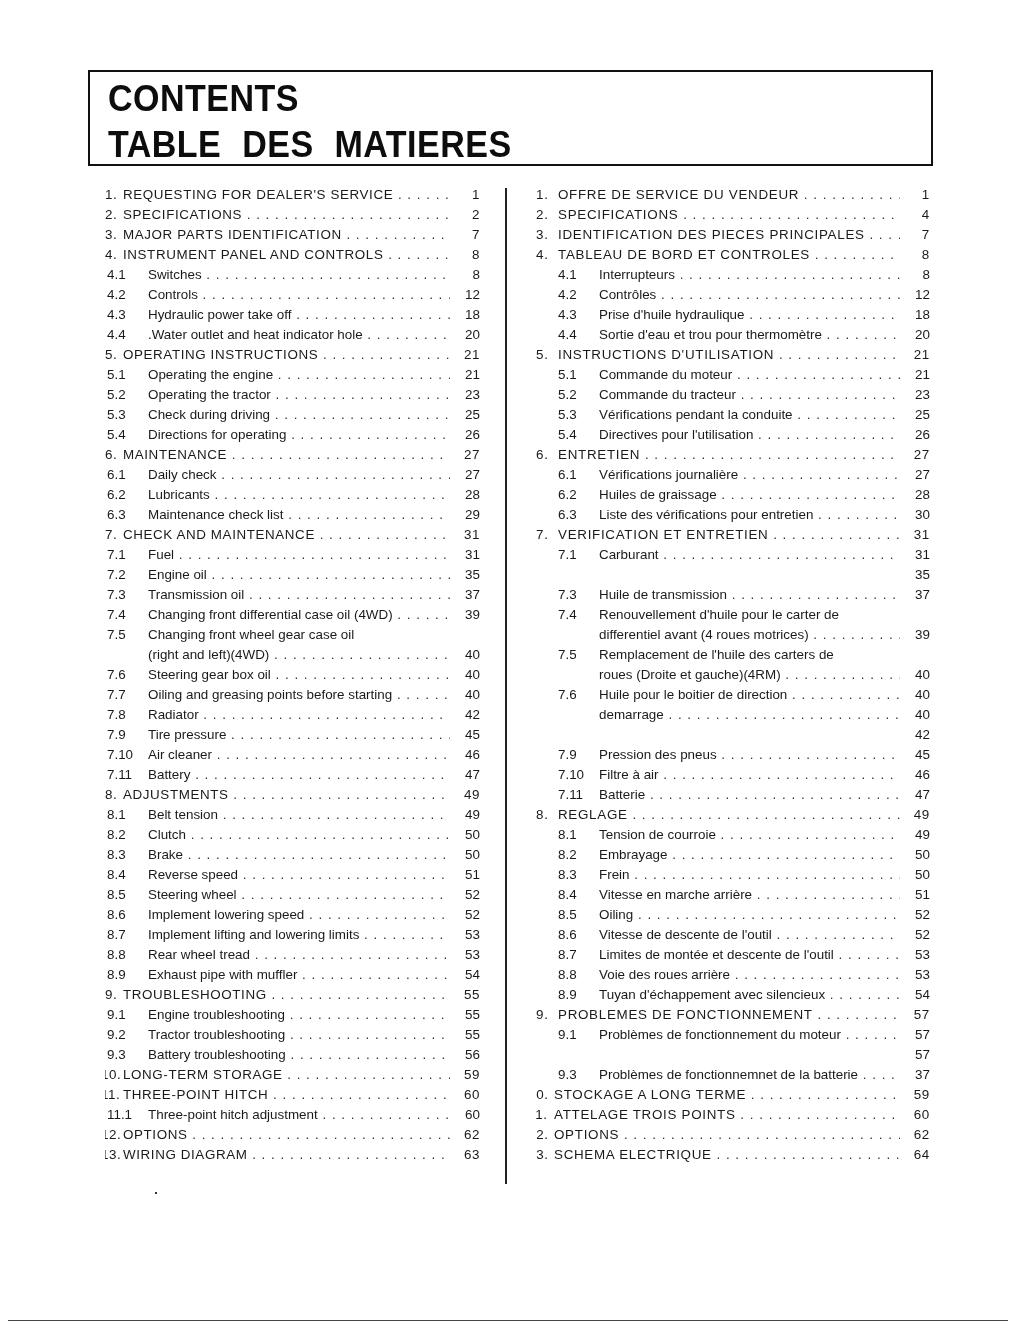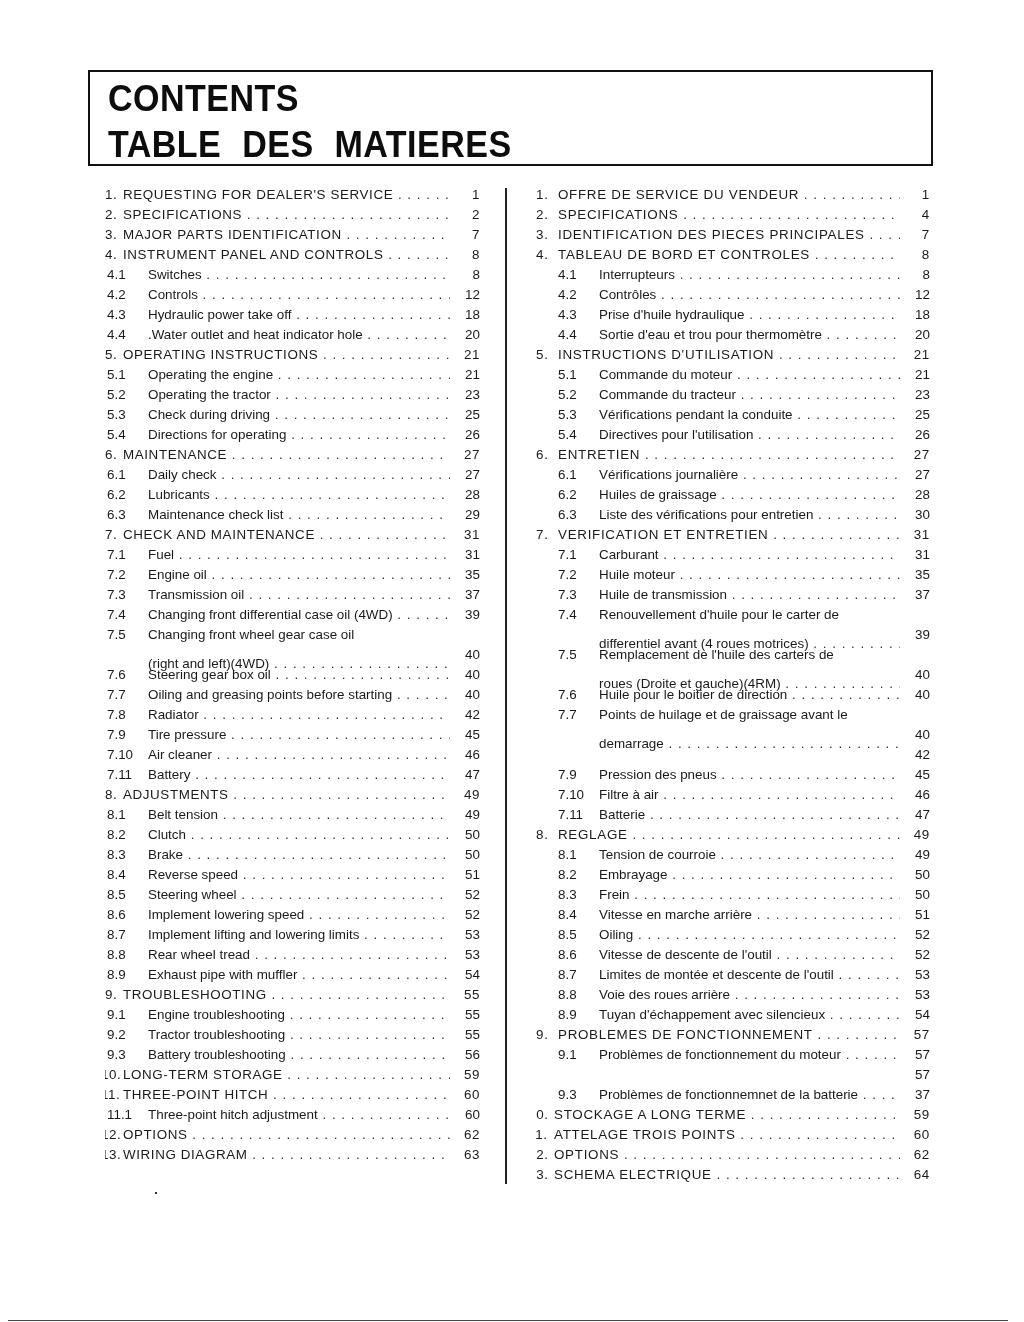--- a/index.html
+++ b/index.html
@@ -16,21 +16,21 @@
     .row .txt { position: absolute; left: 0; right: 30px; overflow: hidden; }
     .row .txt::after { content: " . . . . . . . . . . . . . . . . . . . . . . . . . . . . . . . . . . . . . . . . . . . . . . . . . . . . . . . . . . . . . . . . . . ."; color: #333; letter-spacing: 1px; }
     .row.cont .txt::after { content: ""; }
     .row .num { position: absolute; right: 0; width: 28px; text-align: right; }
     .row.main { font-weight: normal; letter-spacing: 0.6px; }
     .row.main .idx { display: inline-block; width: 18px; }
     .row.main.two .idx { width: 22px; margin-left: -4px; }
     .row.sub { padding-left: 0; }
     .row.sub .txt { left: 2px; }
     .row.sub .idx { display: inline-block; width: 41px; }
-    .row.wrap .txt { left: 43px; margin-top: 9px; }
+    .row.wrap .txt { left: 43px; }
     .right .row.main { letter-spacing: 0.7px; }
     .right .row.sub .txt { left: 22px; }
     .right .row.wrap .txt { left: 63px; }
     .right .row.main .idx { width: 22px; }
     .right .row.main.two .idx { width: 26px; margin-left: -8px; }
     .stray-dot { position: absolute; left: 155px; top: 1192px; width: 2px; height: 2px; background: #333; }
     .footer-line { position: absolute; left: 8px; top: 1320px; width: 1000px; height: 1px; background: #444; }
   </style>
 </head>
 <body>
@@ -310,21 +310,20 @@
     </div>
     <div class="row main">
       <span class="txt"><span class="idx">7.</span><span class="lab">VERIFICATION ET ENTRETIEN</span></span>
       <span class="num">31</span>
     </div>
     <div class="row sub">
       <span class="txt"><span class="idx">7.1</span><span class="lab">Carburant</span></span>
       <span class="num">31</span>
     </div>
     <div class="row sub">
-      <span class="txt"><span class="idx">7.2</span><span class="lab">Huile moteur</span></span>
       <span class="num">35</span>
     </div>
     <div class="row sub">
       <span class="txt"><span class="idx">7.3</span><span class="lab">Huile de transmission</span></span>
       <span class="num">37</span>
     </div>
     <div class="row sub cont">
       <span class="txt"><span class="idx">7.4</span><span class="lab">Renouvellement d'huile pour le carter de</span></span>
       <span class="num"></span>
     </div>
@@ -336,24 +335,20 @@
       <span class="txt"><span class="idx">7.5</span><span class="lab">Remplacement de l'huile des carters de</span></span>
       <span class="num"></span>
     </div>
     <div class="row wrap">
       <span class="txt"><span class="lab">roues (Droite et gauche)(4RM)</span></span>
       <span class="num">40</span>
     </div>
     <div class="row sub">
       <span class="txt"><span class="idx">7.6</span><span class="lab">Huile pour le boitier de direction</span></span>
       <span class="num">40</span>
-    </div>
-    <div class="row sub cont">
-      <span class="txt"><span class="idx">7.7</span><span class="lab">Points de huilage et de graissage avant le</span></span>
-      <span class="num"></span>
     </div>
     <div class="row wrap">
       <span class="txt"><span class="lab">demarrage</span></span>
       <span class="num">40</span>
     </div>
     <div class="row sub">
       <span class="num">42</span>
     </div>
     <div class="row sub">
       <span class="txt"><span class="idx">7.9</span><span class="lab">Pression des pneus</span></span>

